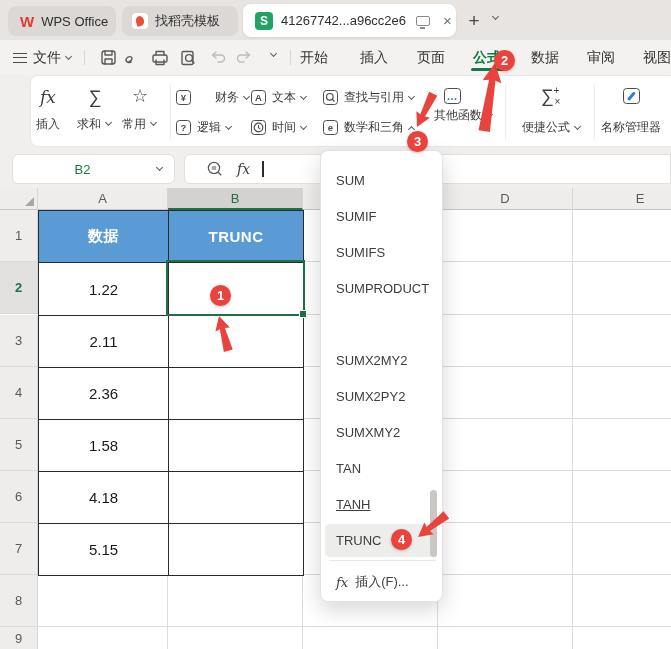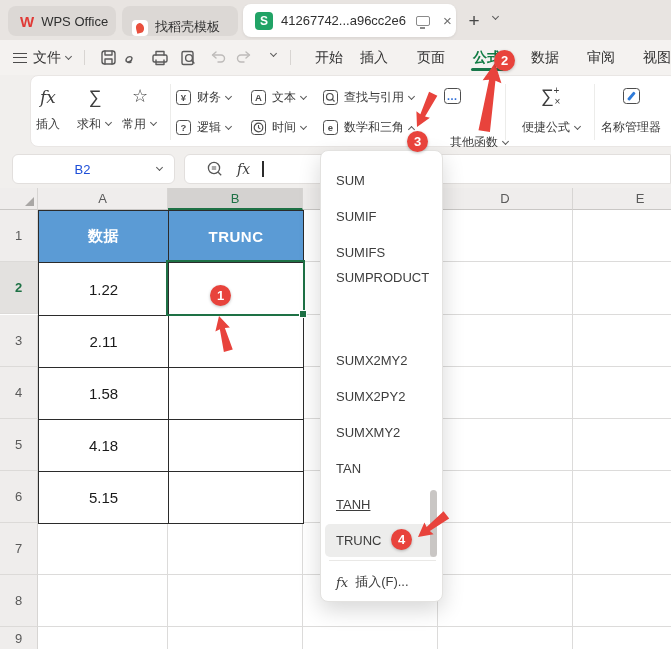--- a/index.html
+++ b/index.html
@@ -83,21 +83,21 @@
 </head>
 <body>
 
 <div id="app">
 
   <div class="abs tabbar">
     <div class="abs tab inactive" style="left:8px;top:6px;width:108px;height:30px;">
       <span class="wlogo">W</span>
       <span>WPS Office</span>
     </div>
-    <div class="abs tab inactive" style="left:122px;top:6px;width:116px;height:30px;align-items:flex-end;">
+    <div class="abs tab inactive" style="left:122px;top:6px;width:116px;height:30px;">
       <span class="docer-ic">
           <span></span>
         </span>
       <span>找稻壳模板</span>
     </div>
     <div class="abs tab active" style="left:243px;top:4px;width:213px;height:33px;">
       <span class="s-ic ctr">S</span>
       <span>41267742...a96cc2e6</span>
       <span class="mon-ic" style="margin-left:10px;"></span>
       <span class="x-ic">×</span>
@@ -138,21 +138,21 @@
           <path d="M116 3l-3.5 3 3.5 3"></path>
       </g>
       <g class="qicon dis">
         <path d="M149 6h-8a3.5 3.5 0 0 0 0 7h3"></path>
           <path d="M146 3l3.5 3-3.5 3"></path>
       </g>
     </svg>
     <span class="abs crt sm" style="left:266px;top:14px;"></span>
     <div class="abs vdiv" style="left:290px;top:10px;height:15px;"></div>
 
-    <div class="abs mi ctr" style="left:307px;top:8px;width:44px;height:20px;">开始</div>
+    <div class="abs mi ctr" style="left:292px;top:8px;width:44px;height:20px;">开始</div>
     <div class="abs mi ctr" style="left:352px;top:8px;width:44px;height:20px;">插入</div>
     <div class="abs mi ctr" style="left:409px;top:8px;width:44px;height:20px;">页面</div>
     <div class="abs mi active ctr" style="left:465px;top:8px;width:44px;height:20px;">公式</div>
     <div class="abs mi ctr" style="left:523px;top:8px;width:44px;height:20px;">数据</div>
     <div class="abs mi ctr" style="left:579px;top:8px;width:44px;height:20px;">审阅</div>
     <div class="abs mi ctr" style="left:635px;top:8px;width:44px;height:20px;">视图</div>
     <div class="abs underline" style="left:471px;top:28px;width:33px;"></div>
   </div>
 
   <div class="abs ribbon-panel"></div>
@@ -175,21 +175,21 @@
     </div>
   <div class="abs flexc" style="left:122px;top:116px;height:16px;">
     <span class="rlabel">常用</span>
       <span class="crt sm"></span>
   </div>
 
   <div class="abs gv" style="left:170px;top:84px;height:56px;"></div>
 
   <div class="abs flexc" style="left:176px;top:89px;height:17px;">
     <span class="isq">¥</span>
-    <span class="rlabel" style="margin-left:6px;">财务</span>
+    <span class="rlabel" style="margin-left:24px;">财务</span>
       <span class="crt sm"></span>
   </div>
   <div class="abs flexc" style="left:176px;top:119px;height:17px;">
     <span class="isq">?</span>
     <span class="rlabel" style="margin-left:6px;">逻辑</span>
       <span class="crt sm"></span>
   </div>
   <div class="abs flexc" style="left:251px;top:89px;height:17px;">
     <span class="isq">A</span>
     <span class="rlabel" style="margin-left:6px;">文本</span>
@@ -217,21 +217,21 @@
   </div>
   <div class="abs flexc" style="left:323px;top:119px;height:17px;">
     <span class="isq">e</span>
     <span class="rlabel" style="margin-left:6px;">数学和三角</span>
       <span class="crt sm up"></span>
   </div>
 
   <div class="abs ctr" style="left:438px;top:85px;width:28px;height:22px;">
     <span class="isq" style="width:17px;height:16px;color:#2f6fd8;font-size:11px;">…</span>
   </div>
-  <div class="abs flexc" style="left:434px;top:134px;height:17px;margin-left:16px;">
+  <div class="abs flexc" style="left:434px;top:107px;height:17px;">
     <span class="rlabel">其他函数</span>
       <span class="crt sm"></span>
   </div>
 
   <div class="abs gv" style="left:505px;top:84px;height:56px;"></div>
 
   <div class="abs ctr" style="left:535px;top:83px;width:36px;height:26px;">
     <span class="big-ic">∑</span>
     <span style="font-size:10px;color:#3d3d3d;position:relative;top:-6px;">+</span>
     <span style="font-size:10px;color:#3d3d3d;position:relative;top:5px;left:-5px;">×</span>
@@ -245,21 +245,21 @@
 
   <div class="abs ctr" style="left:617px;top:85px;width:28px;height:22px;">
     <span class="isq" style="width:17px;height:16px;">
         <span class="pencil"></span>
       </span>
   </div>
   <div class="abs rlabel ctr" style="left:595px;top:119px;width:72px;height:17px;">名称管理器</div>
 
   <div class="abs" style="left:0;top:147px;width:671px;height:41px;background:#f1efed;"></div>
   <div class="abs fbox flexc" style="left:12px;top:154px;width:163px;">
-    <span style="flex:1;text-align:center;font-size:13px;color:#1d4ed8;">B2</span>
+    <span style="flex:1;text-align:center;font-size:13px;color:#15803d;">B2</span>
     <span class="crt sm" style="margin-right:12px;"></span>
   </div>
   <div class="abs fbox flexc" style="left:184px;top:154px;width:487px;border-radius:6px 0 0 6px;">
     <svg width="16" height="16" style="margin-left:22px;">
       <circle cx="7" cy="7" r="5.6" fill="none" stroke="#555" stroke-width="1.3"></circle>
       <path d="M4.8 6h4.4M4.8 8h4.4" stroke="#555" stroke-width="1.2"></path>
       <path d="M11.2 11.2l3 3" stroke="#555" stroke-width="1.3"></path>
     </svg>
     <span class="fxi" style="font-size:14px;margin-left:14px;">fx</span>
     <span class="cursorline" style="margin-left:12px;"></span>
@@ -306,20 +306,24 @@
       </div>
       <div class="flexc" style="height:53px;">
         <div class="tcell ctr" style="width:130px;height:53px;">1.22</div>
         <div class="tcell ctr" style="width:135px;height:53px;"></div>
       </div>
       <div class="flexc" style="height:52px;">
         <div class="tcell ctr" style="width:130px;height:52px;">2.11</div>
         <div class="tcell ctr" style="width:135px;height:52px;"></div>
       </div>
       <div class="flexc" style="height:52px;">
+        <div class="tcell ctr" style="width:130px;height:52px;">2.36</div>
+        <div class="tcell ctr" style="width:135px;height:52px;"></div>
+      </div>
+      <div class="flexc" style="height:52px;">
         <div class="tcell ctr" style="width:130px;height:52px;">1.58</div>
         <div class="tcell ctr" style="width:135px;height:52px;"></div>
       </div>
       <div class="flexc" style="height:52px;">
         <div class="tcell ctr" style="width:130px;height:52px;">4.18</div>
         <div class="tcell ctr" style="width:135px;height:52px;"></div>
       </div>
       <div class="flexc" style="height:52px;">
         <div class="tcell ctr" style="width:130px;height:52px;">5.15</div>
         <div class="tcell ctr" style="width:135px;height:52px;"></div>
@@ -327,21 +331,21 @@
     </div>
 
     <div class="abs selbox" style="left:166px;top:72px;width:139px;height:56px;"></div>
     <div class="abs fillhandle" style="left:299px;top:122px;"></div>
   </div>
 
   <div class="abs dropdown">
     <div class="ditem" style="top:11px;">SUM</div>
     <div class="ditem" style="top:47px;">SUMIF</div>
     <div class="ditem" style="top:83px;">SUMIFS</div>
-    <div class="ditem" style="top:108px;">SUMPRODUCT</div>
+    <div class="ditem" style="top:119px;">SUMPRODUCT</div>
     <div class="ditem" style="top:191px;">SUMX2MY2</div>
     <div class="ditem" style="top:227px;">SUMX2PY2</div>
     <div class="ditem" style="top:263px;">SUMXMY2</div>
     <div class="ditem" style="top:299px;">TAN</div>
     <div class="ditem" style="top:335px;text-decoration:underline;">TANH</div>
     <div class="dhl" style="top:373px;"></div>
     <div class="ditem" style="top:371px;">TRUNC</div>
     <div class="ddiv" style="top:409px;"></div>
     <div class="ditem" style="top:413px;">
       <span class="fxi" style="font-size:13px;margin-right:7px;">fx</span>

